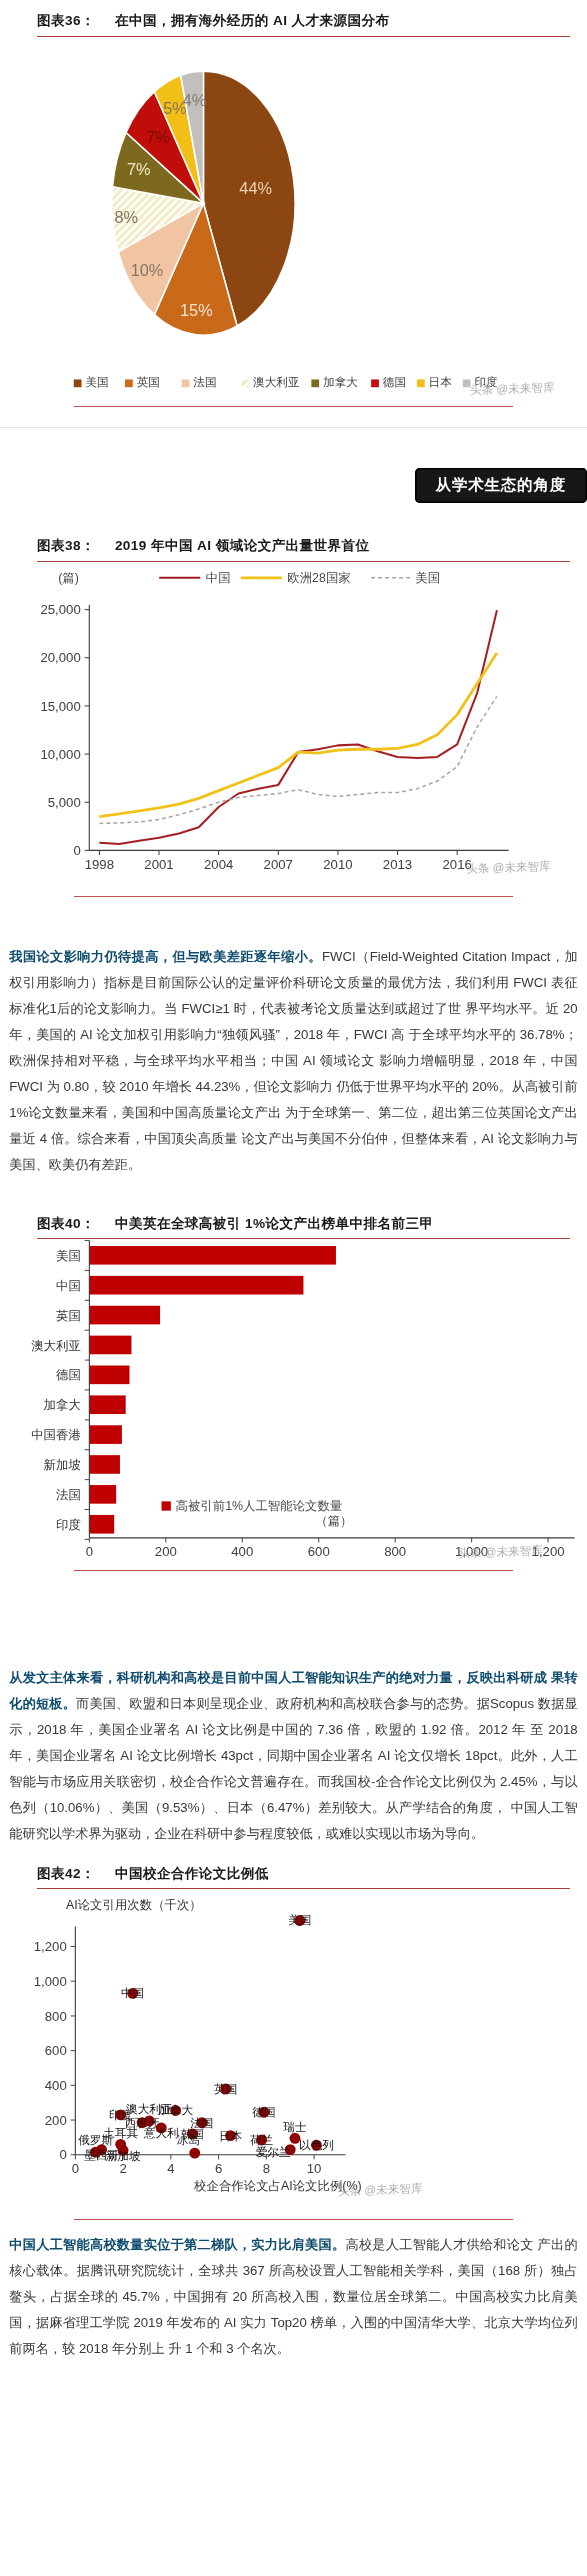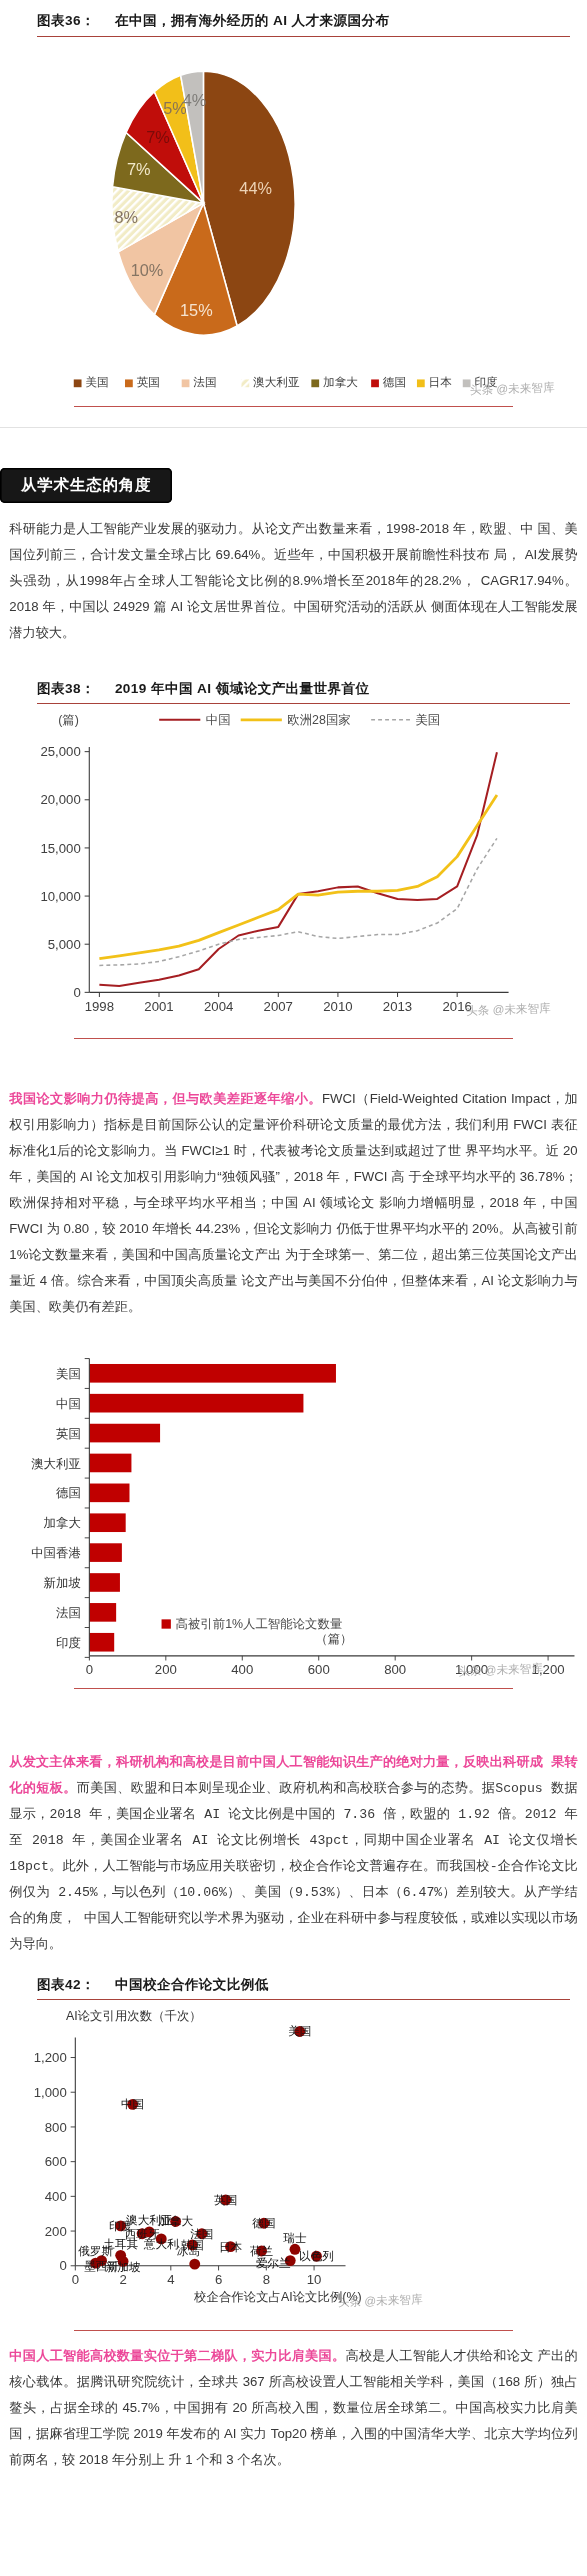--- a/index.html
+++ b/index.html
@@ -7,28 +7,28 @@
   .page{width:587px;padding-top:12.4px;}
   
   .figure{margin-top:0;}
   .fig-title{margin:0 17px 0 37px;padding-bottom:5.4px;border-bottom:1.6px solid #A8423A;
              font-size:13.6px;font-weight:bold;color:#1a1a1a;letter-spacing:0.4px;}
   .fig-no{margin-right:20px;}
   .fig-bottom{margin:4.7px 74px 0 74px;border-top:1.9px solid #C0504D;}
   svg{display:block;}
   
   .divider{margin-top:20px;border-top:0.8px solid #e2e2e2;}
-  .badge-wrap{margin-top:40px;display:flex;justify-content:flex-start;}
+  .badge-wrap{margin-top:40px;display:flex;justify-content:flex-end;}
   .badge{background:#171717;color:#ffffff;font-size:15.5px;font-weight:bold;
          padding:7px 21px;border-radius:4.7px;box-shadow:0 0 0 1.6px #000 inset;letter-spacing:0.8px;}
   .lead-heading{margin:31px 9.3px 0 9.3px;font-size:13.6px;font-weight:bold;color:#222;}
   .para{margin:12.4px 9.3px 0 9.3px;font-size:13.2px;line-height:26px;color:#383838;text-align:justify;}
-  .para b{color:#ec4899;}
+  .para b{color:#0c4a6e;}
   .mt-p2{margin-top:47px;}
-  .mt-p3{margin-top:61px;font-family:Liberation Mono, monospace;}
+  .mt-p3{margin-top:94px;}
   .mt-p4{}
   .mt-f38{margin-top:34px;}
   .mt-f40{margin-top:37px;}
   .mt-f42{margin-top:18px;}
   
   .pie-label{font-size:21px;}
   .legend-text{font-size:15px;fill:#3f3f3f;}
   .axis-label{font-size:17px;fill:#404040;}
   .series-legend{font-size:16px;fill:#4a4a4a;}
   .unit-label{font-size:16px;fill:#404040;}
@@ -90,21 +90,20 @@
     <div class="fig-bottom"></div>
   </section>
 
   <div class="divider"></div>
 
   <div class="badge-wrap">
     <div class="badge">从学术生态的角度</div>
   </div>
 
 
-  <p class="para">科研能力是人工智能产业发展的驱动力。从论文产出数量来看，1998-2018 年，欧盟、中 国、美国位列前三，合计发文量全球占比 69.64%。近些年，中国积极开展前瞻性科技布 局， AI发展势头强劲，从1998年占全球人工智能论文比例的8.9%增长至2018年的28.2%， CAGR17.94%。2018 年，中国以 24929 篇 AI 论文居世界首位。中国研究活动的活跃从 侧面体现在人工智能发展潜力较大。</p>
 
   <section class="figure mt-f38">
     <div class="fig-title">
       <span class="fig-no">图表38：</span><span class="fig-name">2019 年中国 AI 领域论文产出量世界首位</span>
     </div>
     <svg id="fig38-svg" width="587" height="329" viewBox="0 0 756 423">
         <line x1="109" y1="371" x2="115" y2="371" stroke="#3a3a3a" stroke-width="1.3"></line>
         <text x="104" y="377" text-anchor="end" class="axis-label">0</text>
         <line x1="109" y1="309" x2="115" y2="309" stroke="#3a3a3a" stroke-width="1.3"></line>
         <text x="104" y="315" text-anchor="end" class="axis-label">5,000</text>
@@ -143,20 +142,23 @@
         <line x1="478" y1="20" x2="528" y2="20" stroke="#A6A6A6" stroke-width="2" stroke-dasharray="5 4"></line>
         <text x="535" y="26" text-anchor="start" class="series-legend">美国</text>
         <text x="655" y="398" text-anchor="middle" class="watermark" transform="rotate(-2 655 398)">头条 @未来智库</text>
       </svg>
     <div class="fig-bottom"></div>
   </section>
 
   <p class="para mt-p2"><b>我国论文影响力仍待提高，但与欧美差距逐年缩小。</b><span>FWCI（Field-Weighted Citation Impact，加权引用影响力）指标是目前国际公认的定量评价科研论文质量的最优方法，我们利用 FWCI 表征标准化1后的论文影响力。当 FWCI≥1 时，代表被考论文质量达到或超过了世 界平均水平。近 20 年，美国的 AI 论文加权引用影响力“独领风骚”，2018 年，FWCI 高 于全球平均水平的 36.78%；欧洲保持相对平稳，与全球平均水平相当；中国 AI 领域论文 影响力增幅明显，2018 年，中国 FWCI 为 0.80，较 2010 年增长 44.23%，但论文影响力 仍低于世界平均水平的 20%。从高被引前 1%论文数量来看，美国和中国高质量论文产出 为于全球第一、第二位，超出第三位英国论文产出量近 4 倍。综合来看，中国顶尖高质量 论文产出与美国不分伯仲，但整体来看，AI 论文影响力与美国、欧美仍有差距。</span></p>
 
   <section class="figure mt-f40">
+    <div class="fig-title">
+      <span class="fig-no">图表40：</span><span class="fig-name">中美英在全球高被引 1%论文产出榜单中排名前三甲</span>
+    </div>
     <svg id="fig40-svg" width="587" height="326" viewBox="0 0 756 420">
         <text x="104" y="27" text-anchor="end" class="bar-cat">美国</text>
         <rect x="115" y="9" width="317.7" height="24" fill="#C00000"></rect>
         <text x="104" y="65.5" text-anchor="end" class="bar-cat">中国</text>
         <rect x="115" y="47.5" width="275.8" height="24" fill="#C00000"></rect>
         <text x="104" y="104" text-anchor="end" class="bar-cat">英国</text>
         <rect x="115" y="86" width="91.1" height="24" fill="#C00000"></rect>
         <text x="104" y="142.5" text-anchor="end" class="bar-cat">澳大利亚</text>
         <rect x="115" y="124.5" width="54.2" height="24" fill="#C00000"></rect>
         <text x="104" y="181" text-anchor="end" class="bar-cat">德国</text>

